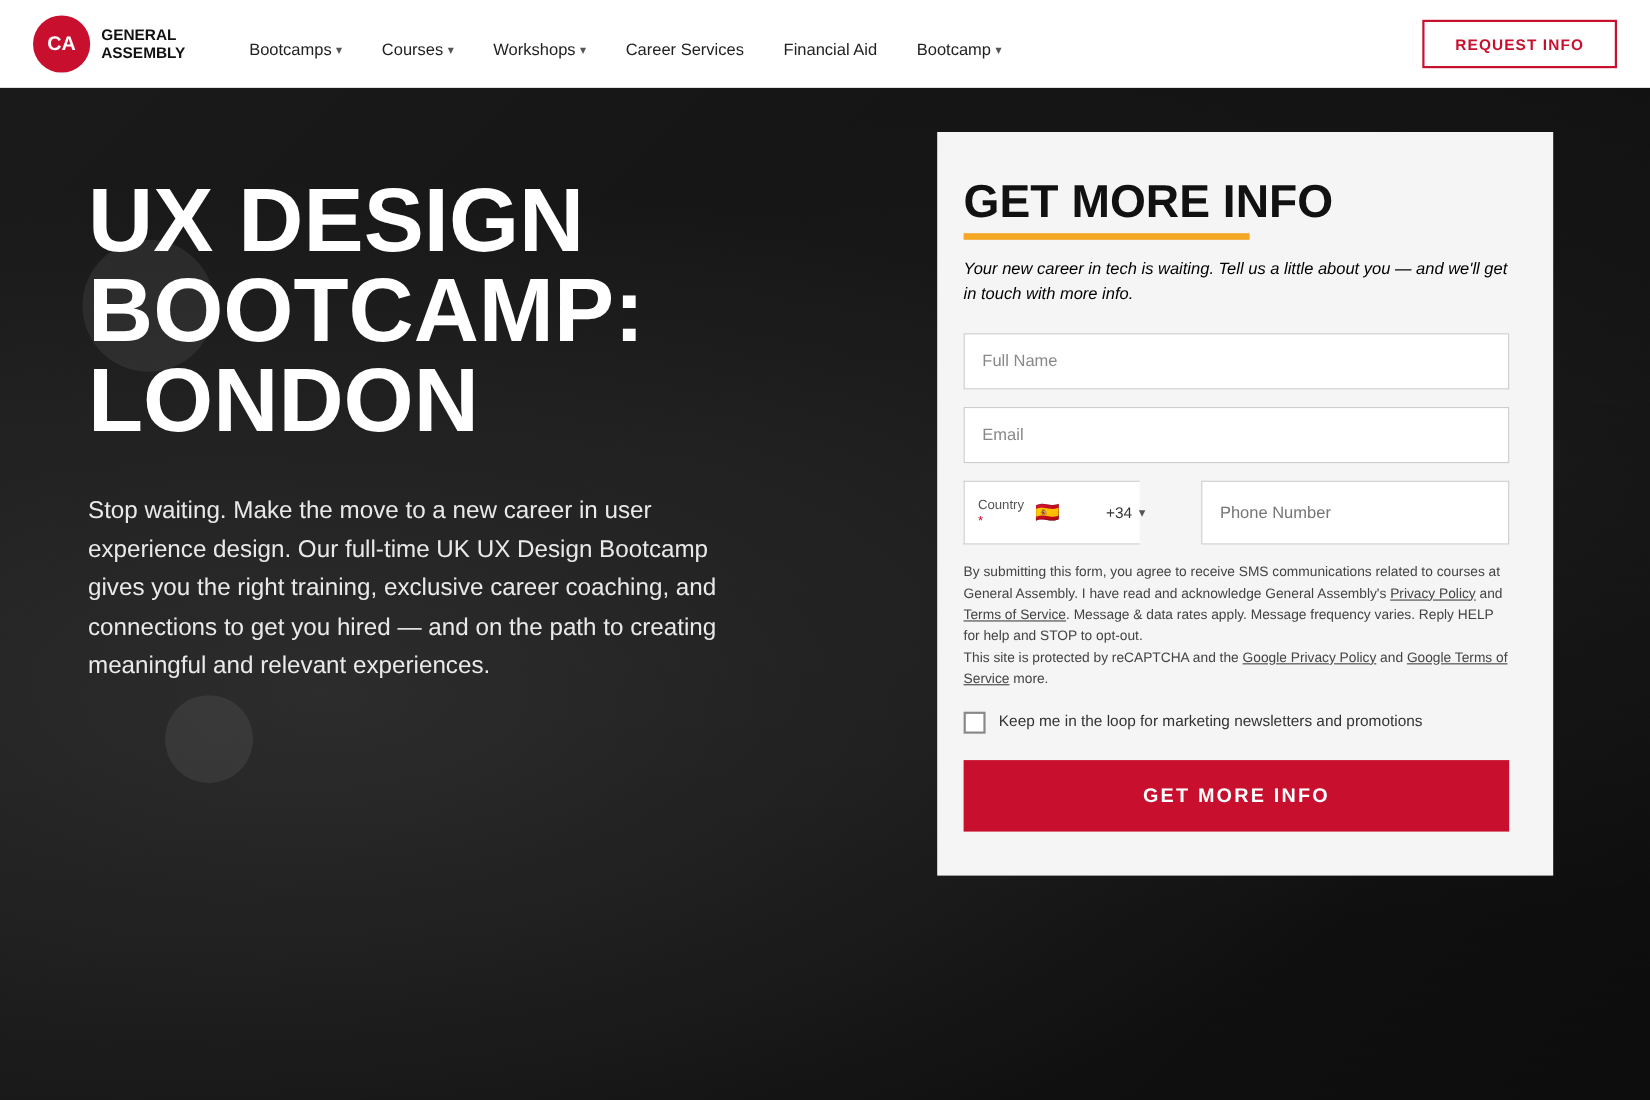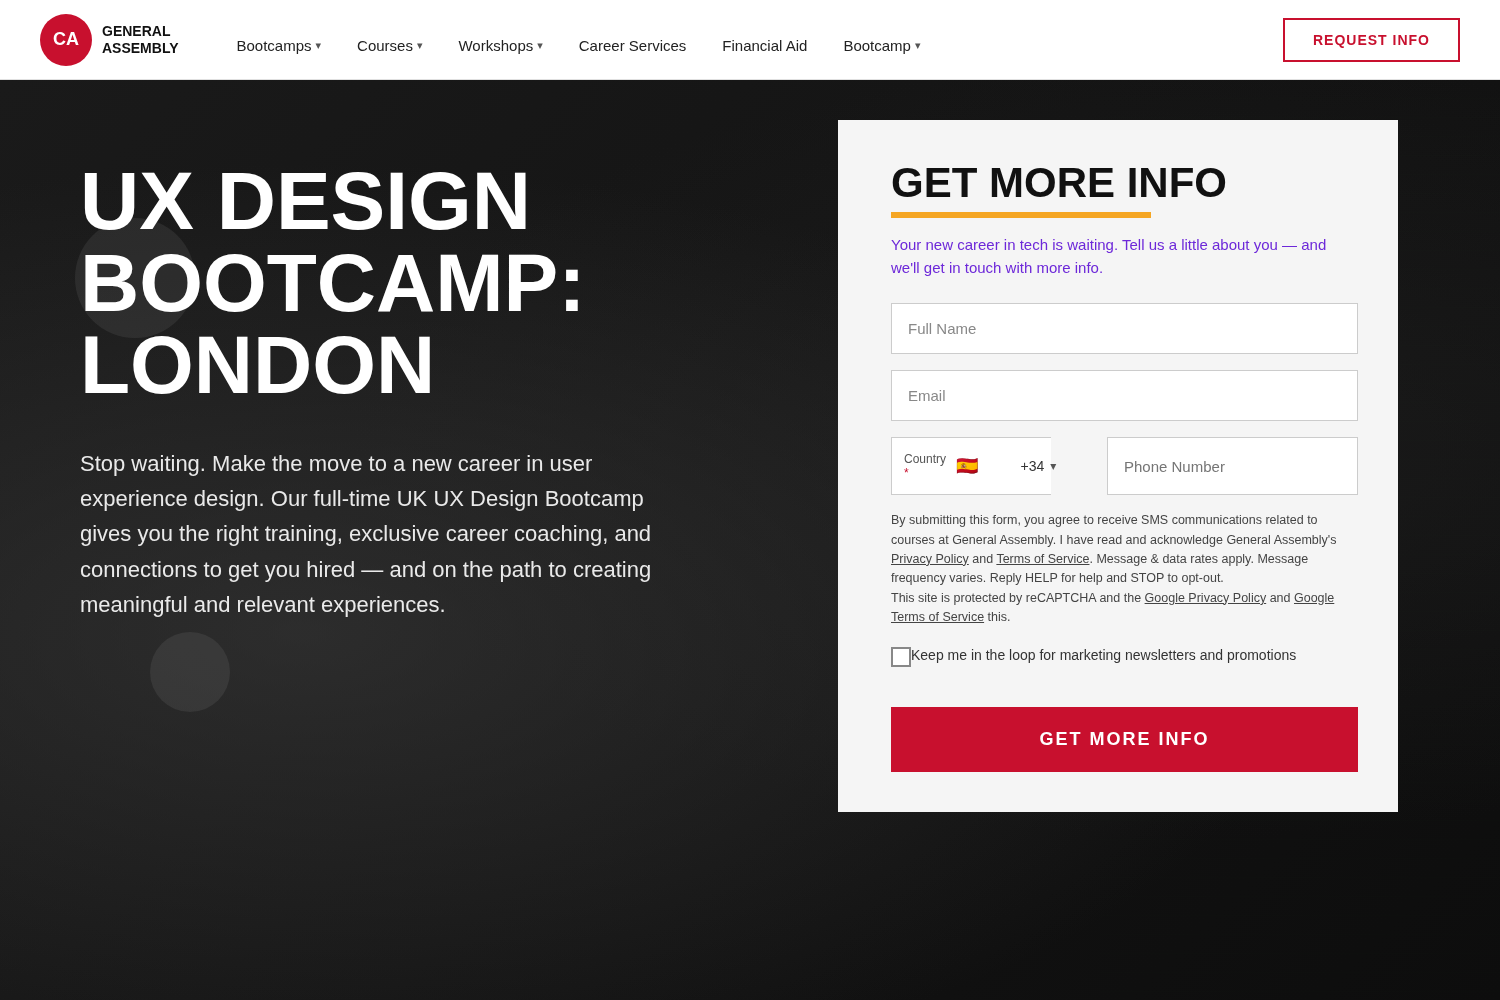--- a/index.html
+++ b/index.html
@@ -4,21 +4,21 @@
   <style>
     * { margin: 0; padding: 0; box-sizing: border-box; }
     body { font-family: 'Arial', sans-serif; width: 1500px; height: 1000px; overflow: hidden; }
 
     
     .navbar {
       display: flex;
       align-items: center;
       height: 80px;
       background: #fff;
-      padding: 0 40px;
+      padding: 0 30px;
       border-bottom: 1px solid #e0e0e0;
       position: relative;
       z-index: 10;
     }
     .logo-area {
       display: flex;
       align-items: center;
       gap: 10px;
       margin-right: 40px;
     }
@@ -121,46 +121,47 @@
     .hero-description {
       font-size: 22px;
       color: rgba(255,255,255,0.9);
       line-height: 1.6;
       max-width: 620px;
     }
 
     
     .form-panel {
       position: absolute;
-      right: 102px;
+      right: 88px;
       top: 40px;
       width: 560px;
       background: #f5f5f5;
-      padding: 40px 40px 40px 53px;
+      padding: 40px 40px 40px 24px;
       z-index: 3;
     }
     .form-title {
       font-size: 42px;
       font-weight: 900;
       color: #111;
       text-transform: uppercase;
       line-height: 1.1;
       margin-bottom: 6px;
     }
     .form-title-underline {
       width: 260px;
       height: 6px;
       background: #f5a623;
       margin-bottom: 16px;
     }
     .form-subtitle {
       font-size: 15px;
-      color: #6d28d9;
+      color: #000000;
       line-height: 1.5;
       margin-bottom: 24px;
+      font-style: italic;
     }
     .form-field {
       margin-bottom: 16px;
     }
     .form-input {
       width: 100%;
       border: 1.5px solid #ccc;
       background: #fff;
       padding: 16px 16px;
       font-size: 15px;
@@ -219,21 +220,22 @@
       margin-bottom: 18px;
     }
     .sms-notice a {
       color: #444;
       text-decoration: underline;
     }
 
     .checkbox-row {
       display: flex;
       align-items: flex-start;
-      margin-bottom: 40px;
+      gap: 12px;
+      margin-bottom: 24px;
     }
     .checkbox-box {
       width: 20px;
       height: 20px;
       border: 2px solid #888;
       background: #fff;
       flex-shrink: 0;
       margin-top: 2px;
     }
     .checkbox-label {
@@ -356,21 +358,21 @@
         <span style="font-size:12px;color:#555;margin-right:4px;">Country <span style="color:#c8102e">*</span></span>
         <span class="country-flag">🇪🇸</span>
         <span class="country-code">+34</span>
         <span class="country-chevron">▾</span>
       </div>
       <input class="phone-input" type="tel" placeholder="Phone Number" style="">
     </div>
 
     <div class="sms-notice">
       <span>By submitting this form, you agree to receive SMS communications related to courses at General Assembly. I have read and acknowledge General Assembly's </span><a href="#">Privacy Policy</a><span> and </span><a href="#">Terms of Service</a><span>. Message &amp; data rates apply. Message frequency varies. Reply HELP for help and STOP to opt-out.</span><br>
-      <span>This site is protected by reCAPTCHA and the </span><a href="#">Google Privacy Policy</a><span> and </span><a href="#">Google Terms of Service</a><span> this.</span>
+      <span>This site is protected by reCAPTCHA and the </span><a href="#">Google Privacy Policy</a><span> and </span><a href="#">Google Terms of Service</a><span> more.</span>
     </div>
 
     <div class="checkbox-row">
       <div class="checkbox-box"></div>
       <label class="checkbox-label">Keep me in the loop for marketing newsletters and promotions</label>
     </div>
 
     <button class="submit-btn">GET MORE INFO</button>
   </div>
 </section>

